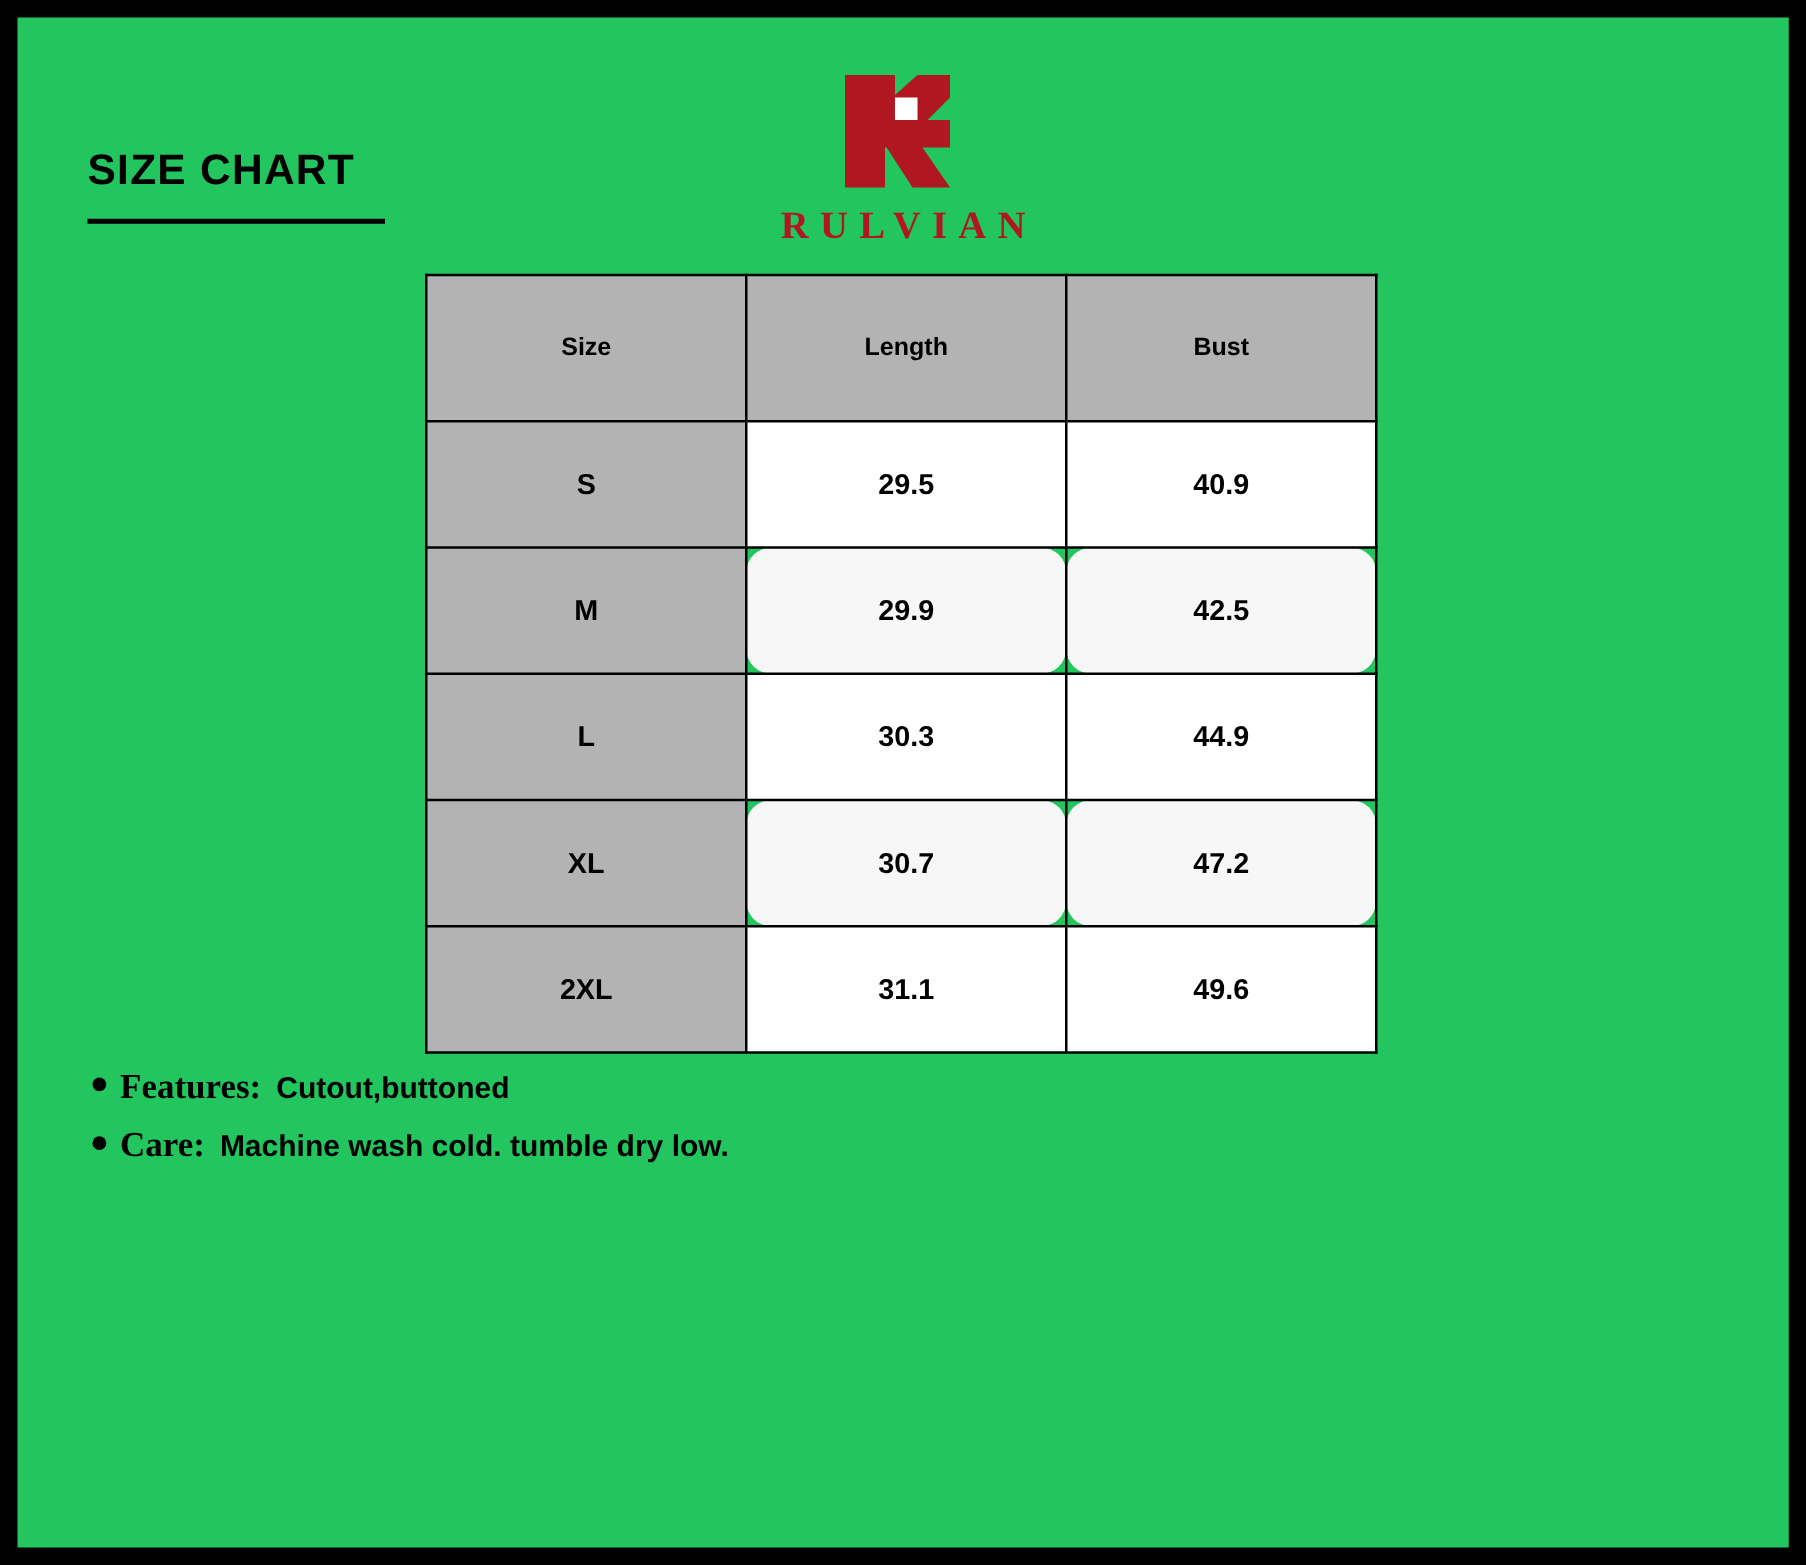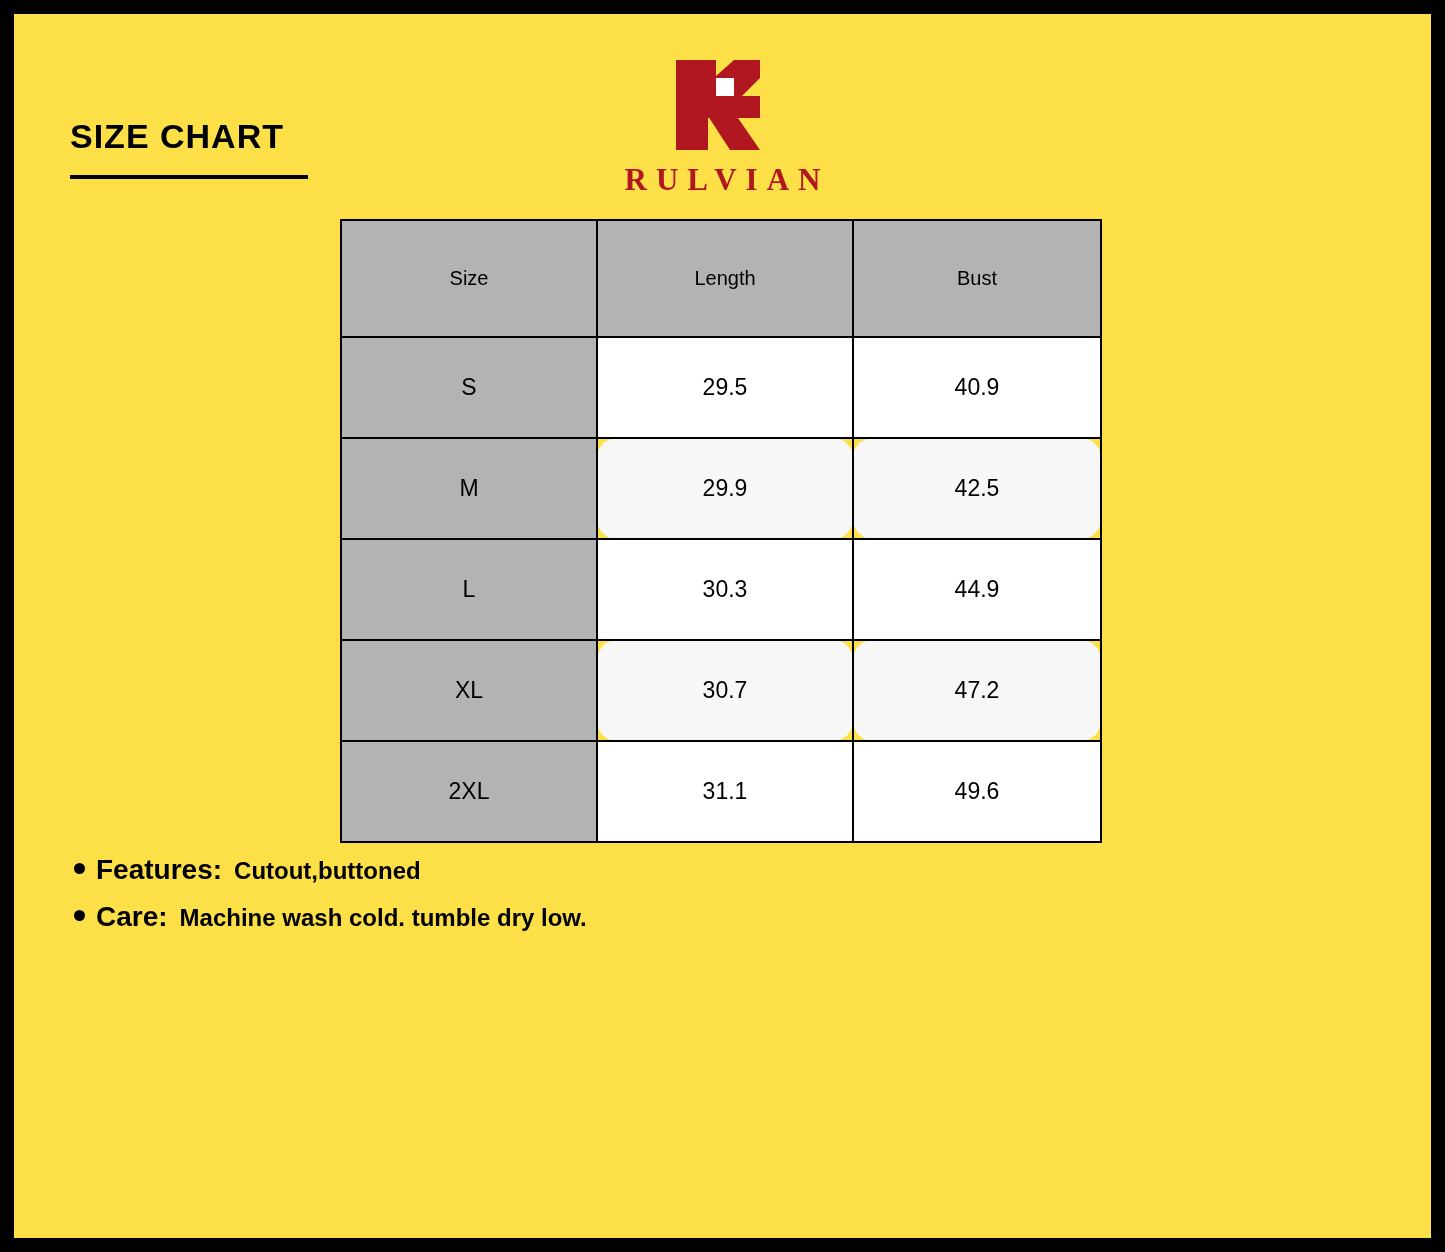--- a/index.html
+++ b/index.html
@@ -13,21 +13,21 @@
     font-family: "Liberation Sans", sans-serif;
     color: #000000;
     overflow: hidden;
   }
   .page {
     position: relative;
     width: 1445px;
     height: 1252px;
     box-sizing: border-box;
     border: 14px solid #000000;
-    background: #fde047;
+    background: #22c55e;
   }
   .inner {
     position: relative;
     width: 100%;
     height: 100%;
   }
 
   
   .title-block {
     position: absolute;
@@ -81,21 +81,21 @@
     width: 760px;
   }
   table.size-table {
     border-collapse: collapse;
     width: 760px;
     table-layout: fixed;
   }
   table.size-table td, table.size-table th {
     border: 2px solid #000000;
     text-align: center;
-    font-weight: normal;
+    font-weight: bold;
     font-size: 23px;
     color: #000;
   }
   table.size-table thead th {
     height: 113px;
     background: #b3b3b3;
     font-size: 20px;
   }
   table.size-table tbody td {
     height: 97px;
@@ -134,20 +134,21 @@
     background: #000;
     margin-right: 11px;
     flex: 0 0 auto;
     position: relative;
     top: -5px;
   }
   .bullet-label {
     font-size: 28px;
     font-weight: bold;
     white-space: nowrap;
+    font-family: Liberation Serif, serif;
   }
   .bullet-value {
     font-size: 24px;
     font-weight: bold;
     margin-left: 12px;
     white-space: nowrap;
   }
 </style>
 </head>
 <body>

